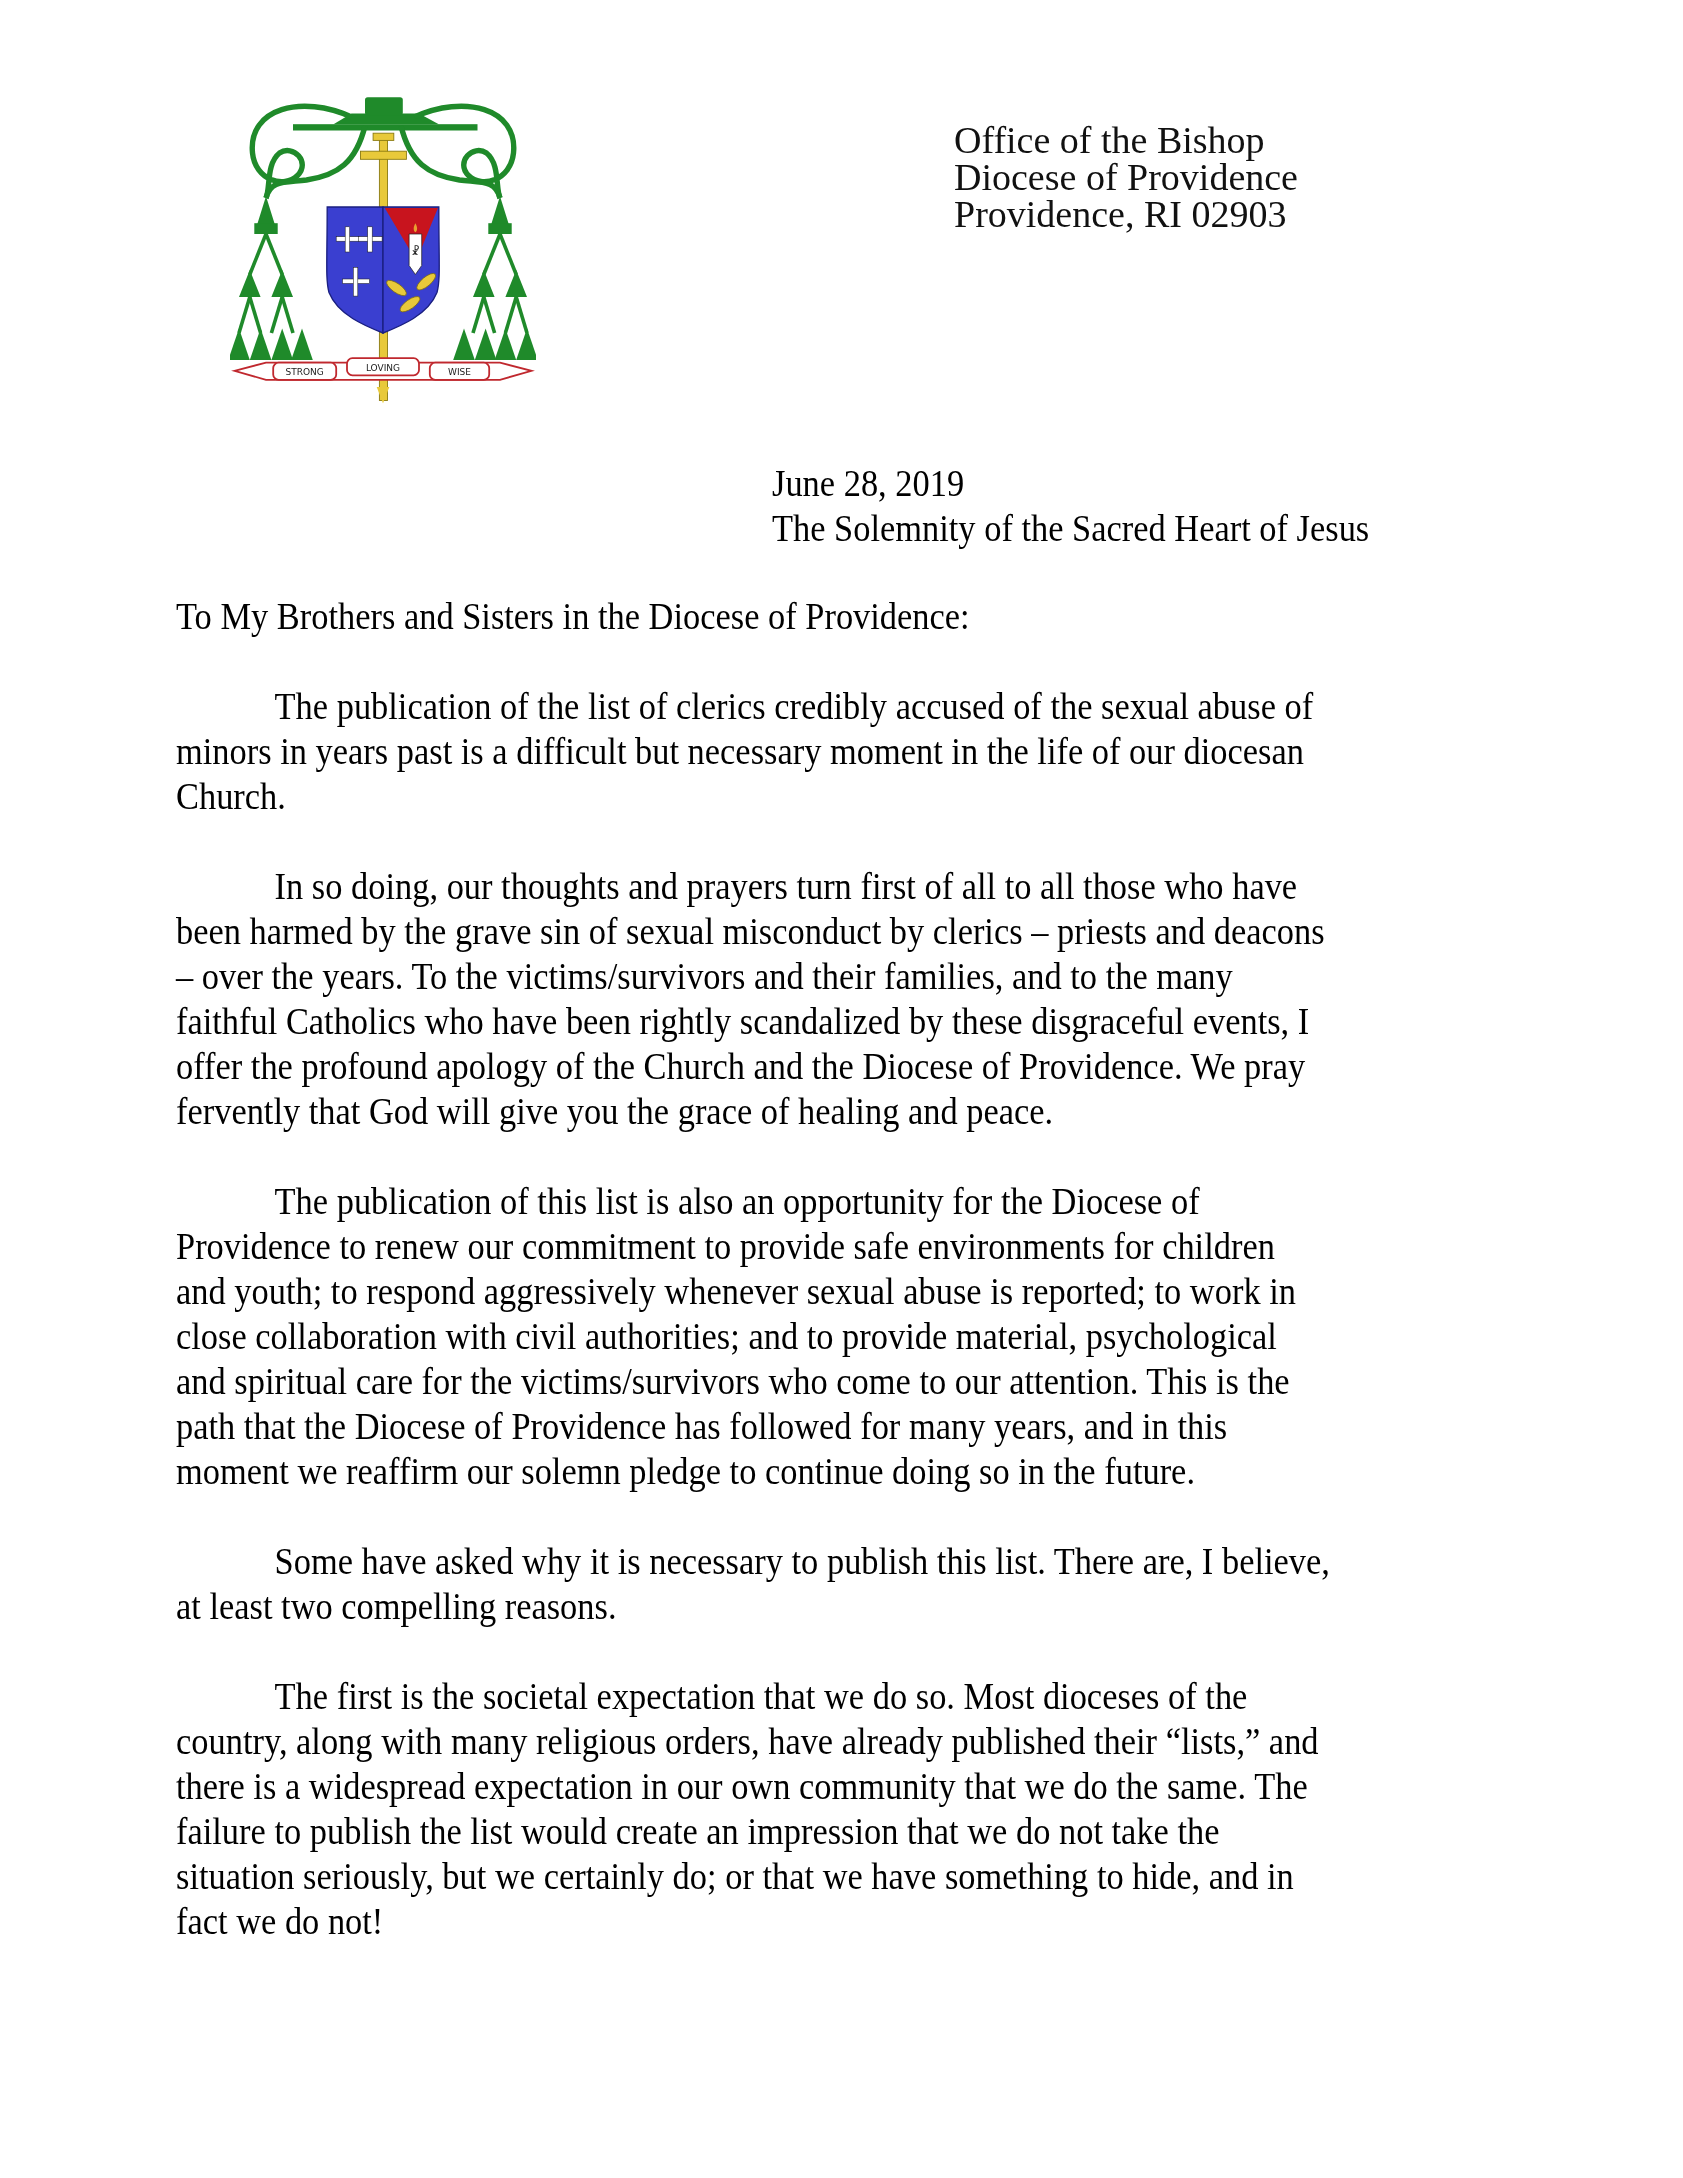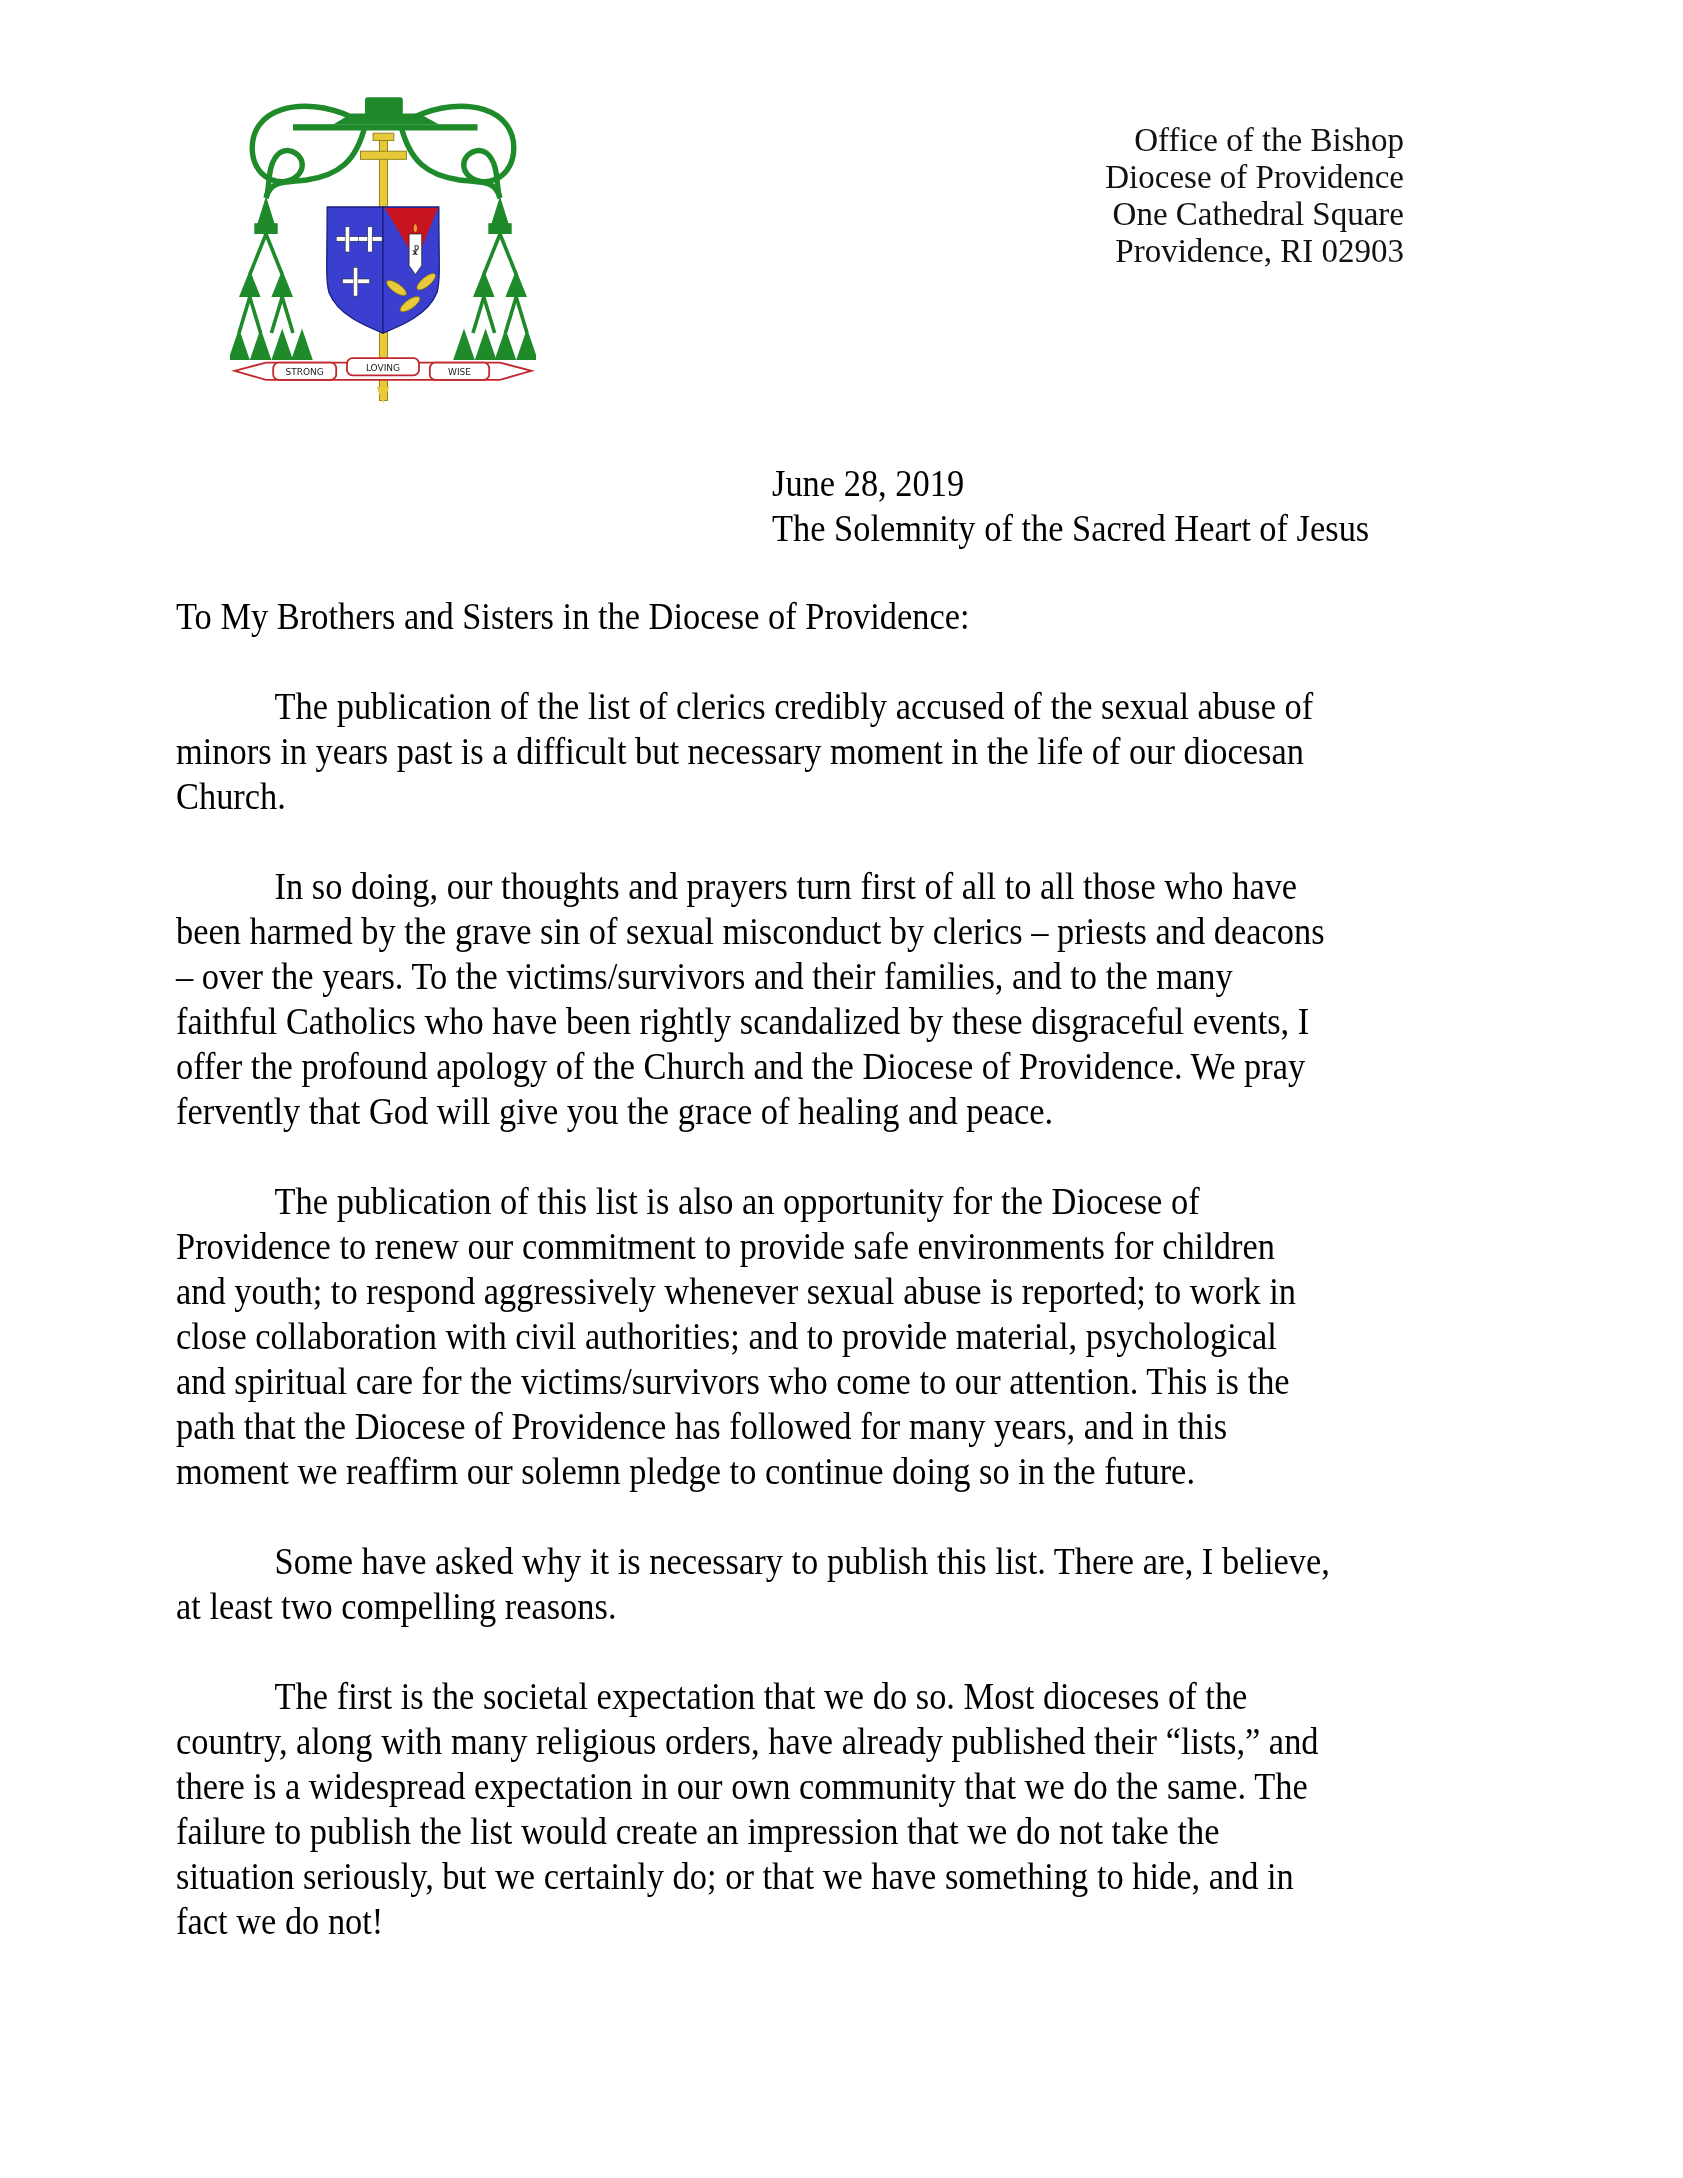--- a/index.html
+++ b/index.html
@@ -1,23 +1,23 @@
 <!DOCTYPE html>
 <html style="font-size:14.4px"><head>
 <meta charset="utf-8">
 <style>
   html, body { margin: 0; padding: 0; background: #ffffff; }
   body { width: 1683px; height: 2178px; position: relative; overflow: hidden; }
   .page { position: absolute; left: 0; top: 0; width: 1683px; height: 2178px; background: #fff; color: #000; }
   .crest { position: absolute; left: 230px; top: 90px; width: 306px; height: 315px; }
   .letterhead {
     position: absolute; left: 954px; top: 122px; width: 450px;
-    text-align: right;
+    text-align: left;
     font-family: "Liberation Serif", "DejaVu Serif", serif;
-    font-size: 33px; line-height: 37px; color: #111;
+    font-size: 38px; line-height: 37px; color: #111;
   }
   .letterhead div { white-space: nowrap; }
   .dateblock {
     position: absolute; left: 772px; top: 461px;
     font-family: "Liberation Serif", "DejaVu Serif", serif;
     font-size: 37px; line-height: 45px; color: #000;
     transform: scaleX(0.93); transform-origin: left top;
     white-space: nowrap;
   }
   .body-text {
@@ -123,21 +123,20 @@
       <rect x="222" y="303" width="66" height="19" rx="6" fill="#fff" stroke="#c0282e" stroke-width="2"></rect>
       <text x="83" y="317" font-family="DejaVu Sans, sans-serif" font-size="10" text-anchor="middle" fill="#222">STRONG</text>
       <text x="170" y="312" font-family="DejaVu Sans, sans-serif" font-size="10" text-anchor="middle" fill="#222">LOVING</text>
       <text x="255" y="317" font-family="DejaVu Sans, sans-serif" font-size="10" text-anchor="middle" fill="#222">WISE</text>
     </g>
   </svg>
 
   <div class="letterhead">
     <div>Office of the Bishop</div>
     <div>Diocese of Providence</div>
-    <div>One Cathedral Square</div>
     <div>Providence, RI 02903</div>
   </div>
 
   <div class="dateblock">
     <div>June 28, 2019</div>
     <div>The Solemnity of the Sacred Heart of Jesus</div>
   </div>
 
   <div class="body-text">
     <div class="line">To My Brothers and Sisters in the Diocese of Providence:</div>

